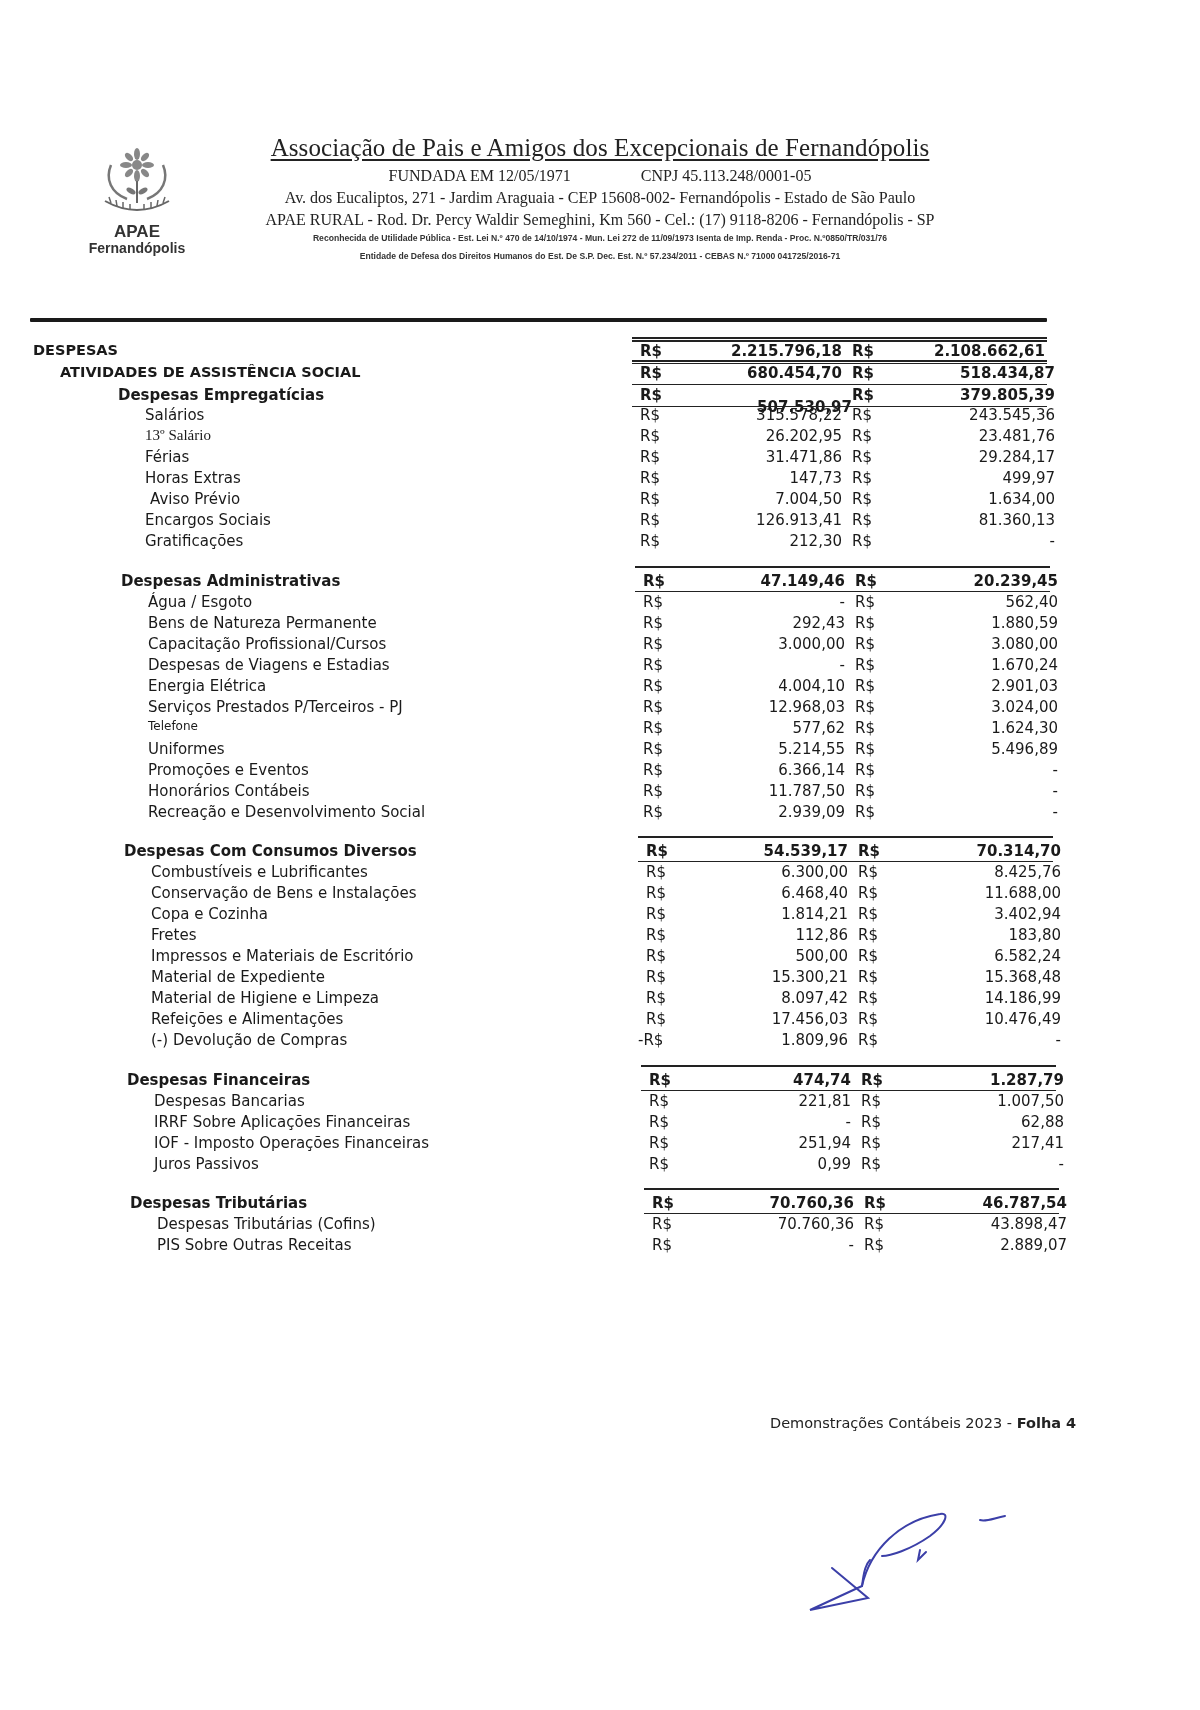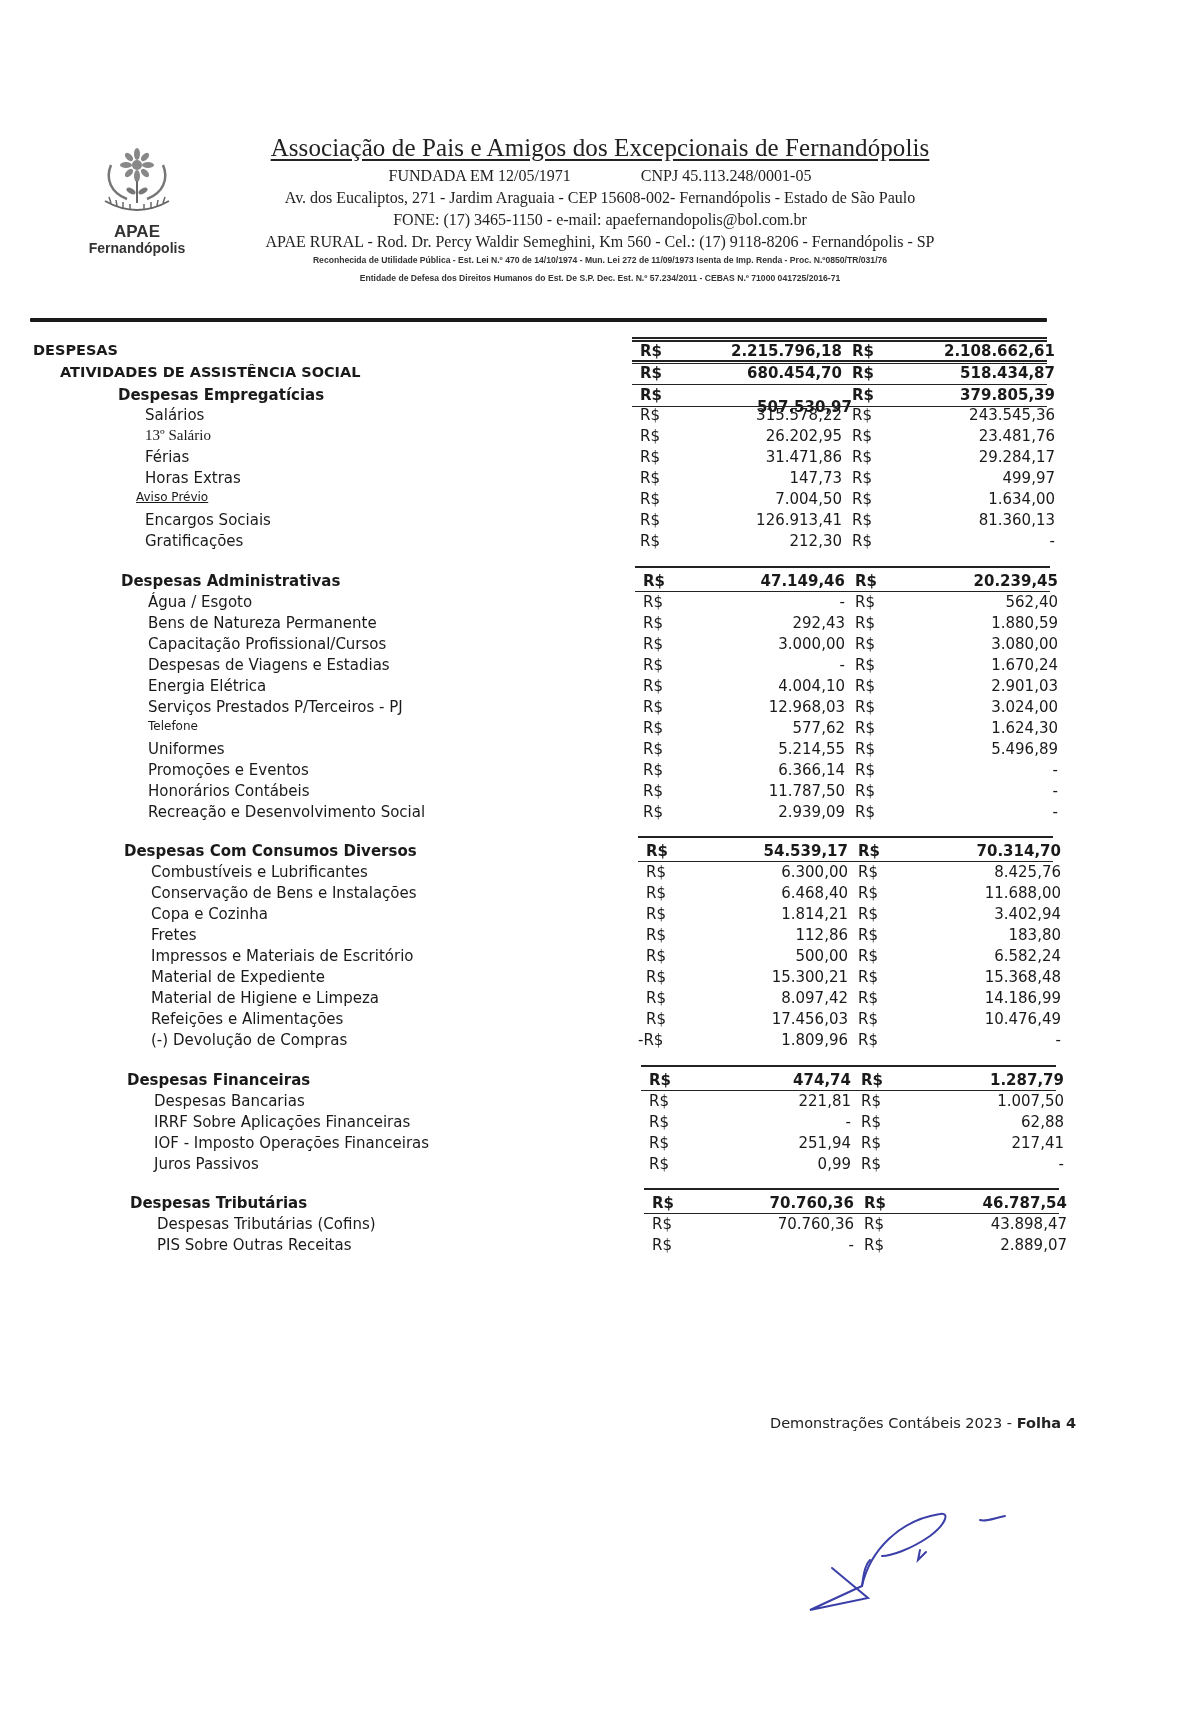--- a/index.html
+++ b/index.html
@@ -77,34 +77,33 @@
     <div class="l2">Fernandópolis</div>
   </div>
 
   <div class="hdr">
     <div class="title">Associação de Pais e Amigos dos Excepcionais de Fernandópolis</div>
     <div class="l found">
       <span>FUNDADA EM 12/05/1971</span>
       <span>CNPJ 45.113.248/0001-05</span>
     </div>
     <div class="l">Av. dos Eucaliptos, 271 - Jardim Araguaia - CEP 15608-002- Fernandópolis - Estado de São Paulo</div>
-    <div class="l">FONE: (17) 3465-1150 - e-mail: apaefernandopolis@bol.com.br</div>
     <div class="l">APAE RURAL - Rod. Dr. Percy Waldir Semeghini, Km 560 - Cel.: (17) 9118-8206 - Fernandópolis - SP</div>
     <div class="sm">Reconhecida de Utilidade Pública - Est. Lei N.º 470 de 14/10/1974 - Mun. Lei 272 de 11/09/1973 Isenta de Imp. Renda - Proc. N.º0850/TR/031/76</div>
     <div class="sm sm2">Entidade de Defesa dos Direitos Humanos do Est. De S.P. Dec. Est. N.º 57.234/2011 - CEBAS N.º 71000 041725/2016-71</div>
   </div>
   <div class="hdr-rule"></div>
 
   <div id="statement">
       <div class="row bold" style="top: 342px;">
         <span class="lbl" style="left: 33px; font-size: 14.5px;">DESPESAS</span>
         <span class="c1" style="left: 640px;">R$</span>
         <span class="v1" style="right: 358px;">2.215.796,18</span>
         <span class="c2" style="left: 852px;">R$</span>
-        <span class="v2" style="right: 145px; text-align: right;">2.108.662,61</span>
+        <span class="v2" style="right: 155px; text-align: right;">2.108.662,61</span>
       </div>
       <div class="row bold" style="top: 364px;">
         <span class="lbl" style="left: 60px; font-size: 14.5px;">ATIVIDADES DE ASSISTÊNCIA SOCIAL</span>
         <span class="c1" style="left: 640px;">R$</span>
         <span class="v1" style="right: 358px;">680.454,70</span>
         <span class="c2" style="left: 852px;">R$</span>
         <span class="v2" style="right: 145px;">518.434,87</span>
       </div>
       <div class="row bold" style="top: 386px;">
         <span class="lbl" style="left: 118px; font-size: 15px;">Despesas Empregatícias</span>
@@ -135,21 +134,21 @@
         <span class="v2" style="right: 145px;">29.284,17</span>
       </div>
       <div class="row" style="top: 469px;">
         <span class="lbl" style="left: 145px; font-size: 15px;">Horas Extras</span>
         <span class="c1" style="left: 640px;">R$</span>
         <span class="v1" style="right: 358px;">147,73</span>
         <span class="c2" style="left: 852px;">R$</span>
         <span class="v2" style="right: 145px;">499,97</span>
       </div>
       <div class="row" style="top: 490px;">
-        <span class="lbl" style="left: 136px; font-size: 12px; text-decoration: underline;">Aviso Prévio</span>
+        <span class="lbl" style="left: 150px; font-size: 15px;">Aviso Prévio</span>
         <span class="c1" style="left: 640px;">R$</span>
         <span class="v1" style="right: 358px;">7.004,50</span>
         <span class="c2" style="left: 852px;">R$</span>
         <span class="v2" style="right: 145px;">1.634,00</span>
       </div>
       <div class="row" style="top: 511px;">
         <span class="lbl" style="left: 145px; font-size: 15px;">Encargos Sociais</span>
         <span class="c1" style="left: 640px;">R$</span>
         <span class="v1" style="right: 358px;">126.913,41</span>
         <span class="c2" style="left: 852px;">R$</span>

